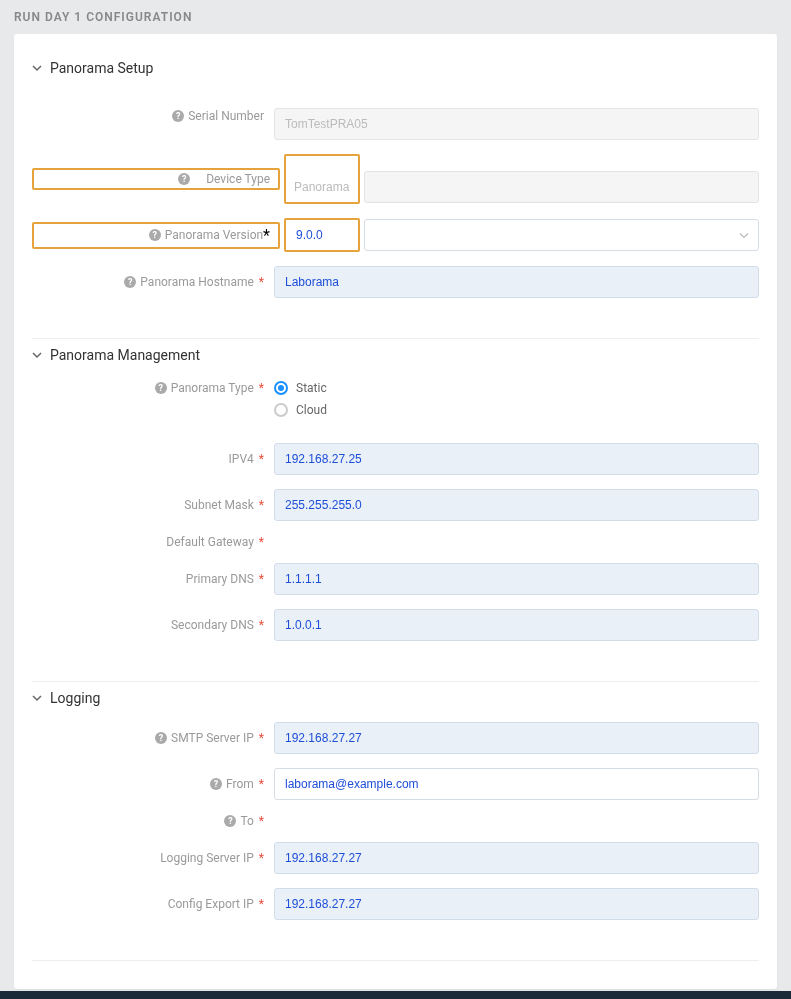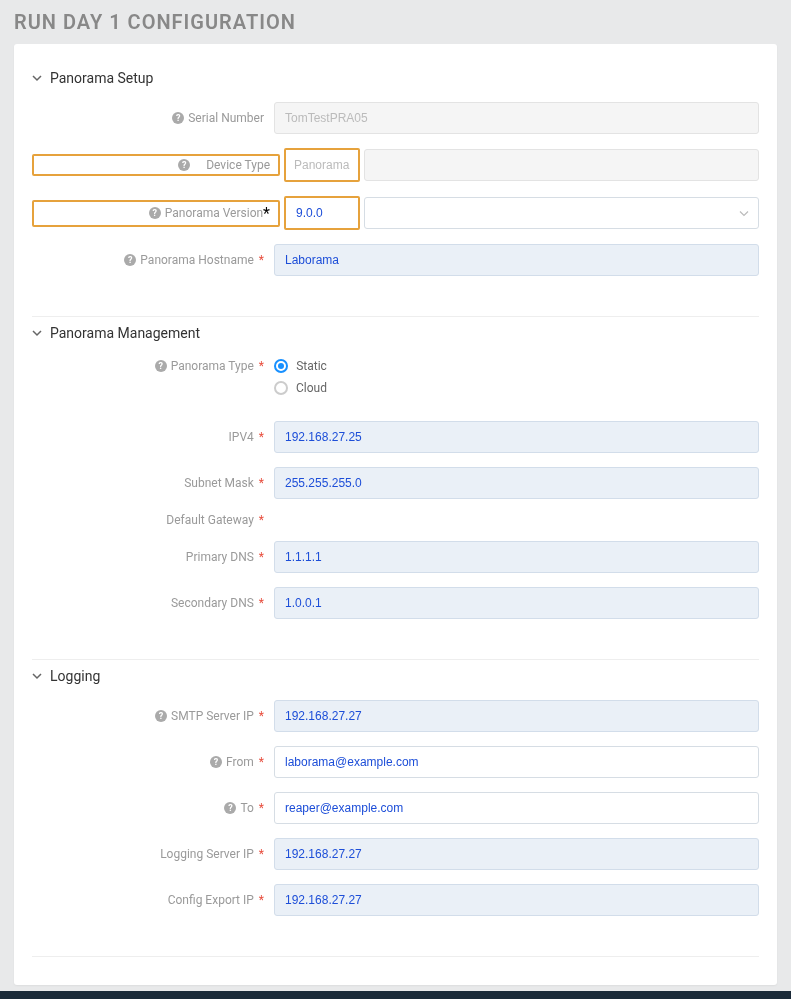--- a/index.html
+++ b/index.html
@@ -9,21 +9,21 @@
     }
     body {
       font-family: -apple-system, BlinkMacSystemFont, "Segoe UI", Roboto, "Helvetica Neue", Arial, sans-serif;
       background: #e8e9ea;
       width: 791px;
       height: 999px;
       overflow: hidden;
       position: relative;
     }
     .page-title {
-      font-size: 20px;
+      font-size: 12px;
       font-weight: 600;
       letter-spacing: 1px;
       color: #888;
       padding: 10px 8px 10px 14px;
     }
     .card {
       background: #fff;
       margin: 0 14px 0 14px;
       border-radius: 3px;
       padding: 18px 18px 28px 18px;
@@ -103,20 +103,21 @@
       background: #fff;
     }
     input[type="text"].filled-blue {
       background: #eaf0f7;
       border-color: #d2ddea;
     }
     input[type="text"]:disabled {
       background: #f5f5f5;
       color: #701a75;
       border-color: #e3e3e3;
+      margin-top: 16px;
     }
     input[type="text"]::placeholder {
       color: #bbb;
     }
     .select-wrap {
       position: relative;
       width: 100%;
     }
     .select-wrap input {
       padding-right: 28px;
@@ -134,21 +135,20 @@
       border-radius: 2px;
       display: flex;
       align-items: center;
       padding: 2px;
     }
     .radio-group {
       display: flex;
       flex-direction: column;
       gap: 8px;
       padding-top: 2px;
-      align-items: center;
     }
     .radio-option {
       display: flex;
       align-items: center;
       gap: 8px;
       font-size: 12px;
       color: #666;
       cursor: pointer;
     }
     .radio-circle {
@@ -382,23 +382,20 @@
           <input type="text" value="laborama@example.com" style="">
         </div>
       </div>
 
       <div class="form-row">
         <div class="label-col">
           <span class="help-icon">?</span>
           <span>To</span>
           <span class="req">*</span>
         </div>
-        <div class="input-col">
-          <input type="text" value="reaper@example.com" style="">
-        </div>
       </div>
 
       <div class="form-row">
         <div class="label-col">
           <span>Logging Server IP</span>
           <span class="req">*</span>
         </div>
         <div class="input-col">
           <input type="text" class="filled-blue" value="192.168.27.27" style="">
         </div>

